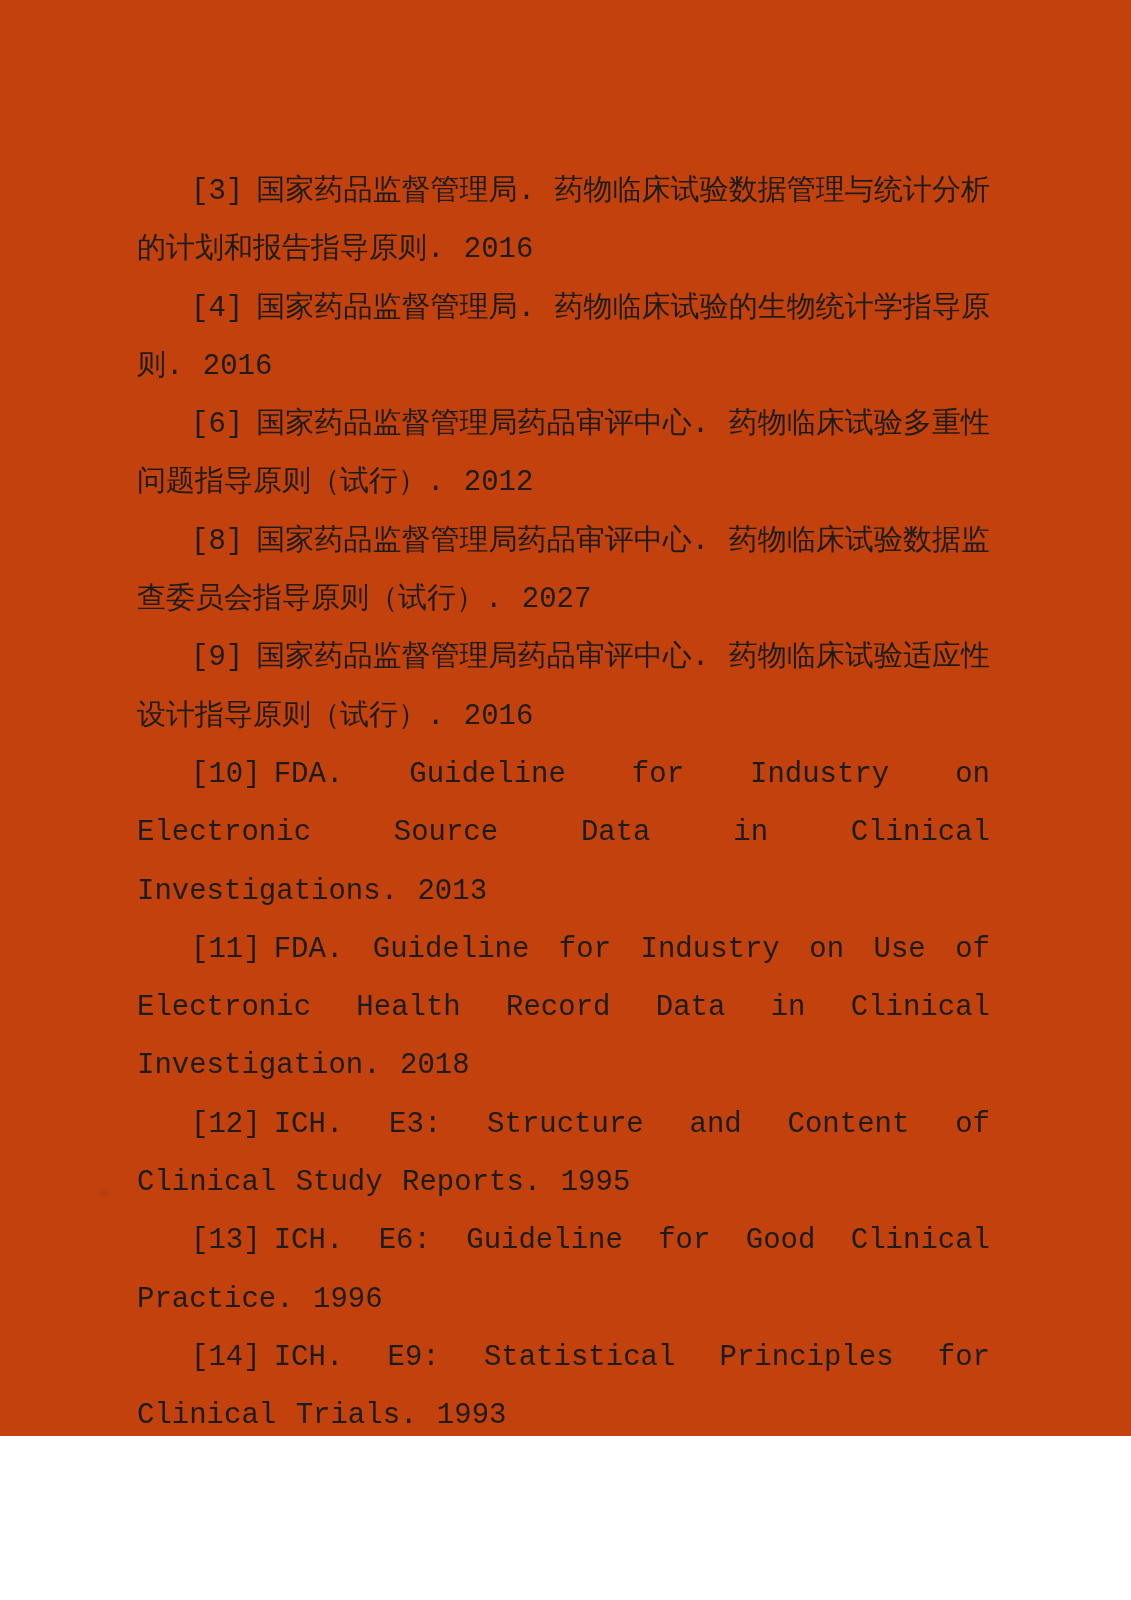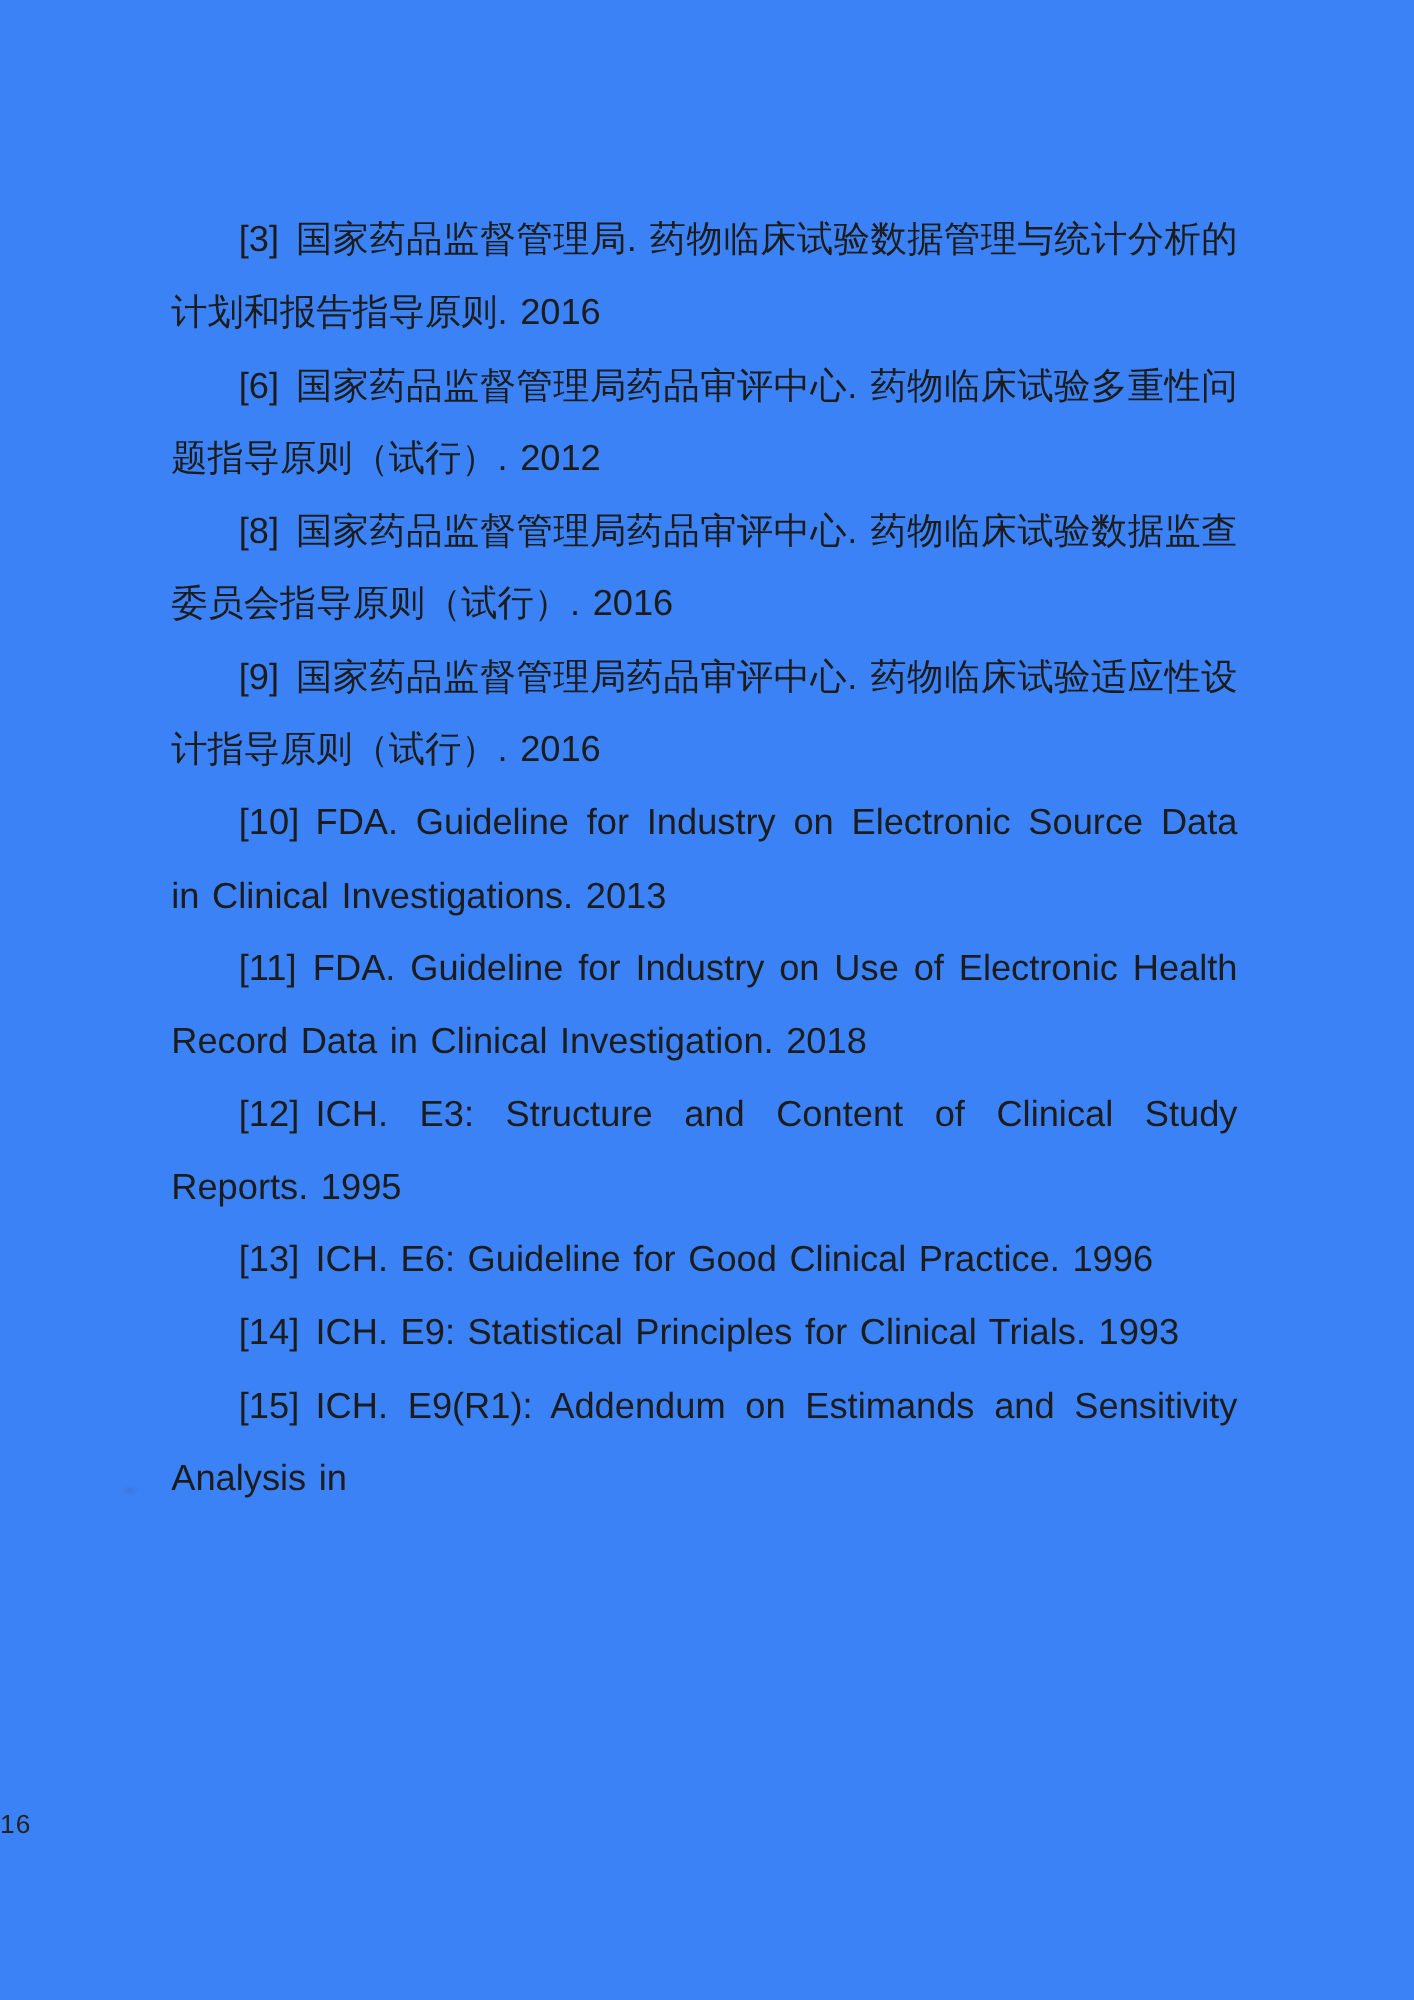--- a/index.html
+++ b/index.html
@@ -3,24 +3,24 @@
 <meta charset="utf-8">
 <style>
   html, body {
     margin: 0;
     padding: 0;
     background: #ffffff;
   }
   .page {
     position: relative;
     width: 1131px;
-    height: 1600px;
-    background: #3b82f6;
+    height: 1436px;
+    background: #c2410c;
     overflow: hidden;
-    font-family: Liberation Sans, sans-serif;
+    font-family: Liberation Mono, monospace;
   }
   .content {
     position: absolute;
     left: 137px;
     top: 163px;
     width: 853px;
     color: #1c1c1c;
     font-size: 29px;
     line-height: 58.3px;
     text-align: justify;
@@ -54,22 +54,23 @@
     background: radial-gradient(ellipse at center, rgba(60,60,60,0.14) 0%, rgba(60,60,60,0.0) 70%);
   }
 </style>
 </head>
 <body>
 
 <div class="page">
 
   <main class="content">
     <p class="ref"><span class="ref-label">[3]</span><span>国家药品监督管理局. 药物临床试验数据管理与统计分析的计划和报告指导原则. 2016</span></p>
+    <p class="ref"><span class="ref-label">[4]</span><span>国家药品监督管理局. 药物临床试验的生物统计学指导原则. 2016</span></p>
     <p class="ref"><span class="ref-label">[6]</span><span>国家药品监督管理局药品审评中心. 药物临床试验多重性问题指导原则（试行）. 2012</span></p>
-    <p class="ref"><span class="ref-label">[8]</span><span>国家药品监督管理局药品审评中心. 药物临床试验数据监查委员会指导原则（试行）. 2016</span></p>
+    <p class="ref"><span class="ref-label">[8]</span><span>国家药品监督管理局药品审评中心. 药物临床试验数据监查委员会指导原则（试行）. 2027</span></p>
     <p class="ref"><span class="ref-label">[9]</span><span>国家药品监督管理局药品审评中心. 药物临床试验适应性设计指导原则（试行）. 2016</span></p>
     <p class="ref"><span class="ref-label">[10]</span><span>FDA. Guideline for Industry on Electronic Source Data in Clinical Investigations. 2013</span></p>
     <p class="ref"><span class="ref-label">[11]</span><span>FDA. Guideline for Industry on Use of Electronic Health Record Data in Clinical Investigation. 2018</span></p>
     <p class="ref"><span class="ref-label">[12]</span><span>ICH. E3: Structure and Content of Clinical Study Reports. 1995</span></p>
     <p class="ref"><span class="ref-label">[13]</span><span>ICH. E6: Guideline for Good Clinical Practice. 1996</span></p>
     <p class="ref"><span class="ref-label">[14]</span><span>ICH. E9: Statistical Principles for Clinical Trials. 1993</span></p>
     <p class="ref"><span class="ref-label">[15]</span><span>ICH. E9(R1): Addendum on Estimands and Sensitivity Analysis in</span></p>
   </main>
 
   <div class="smudge"></div>

